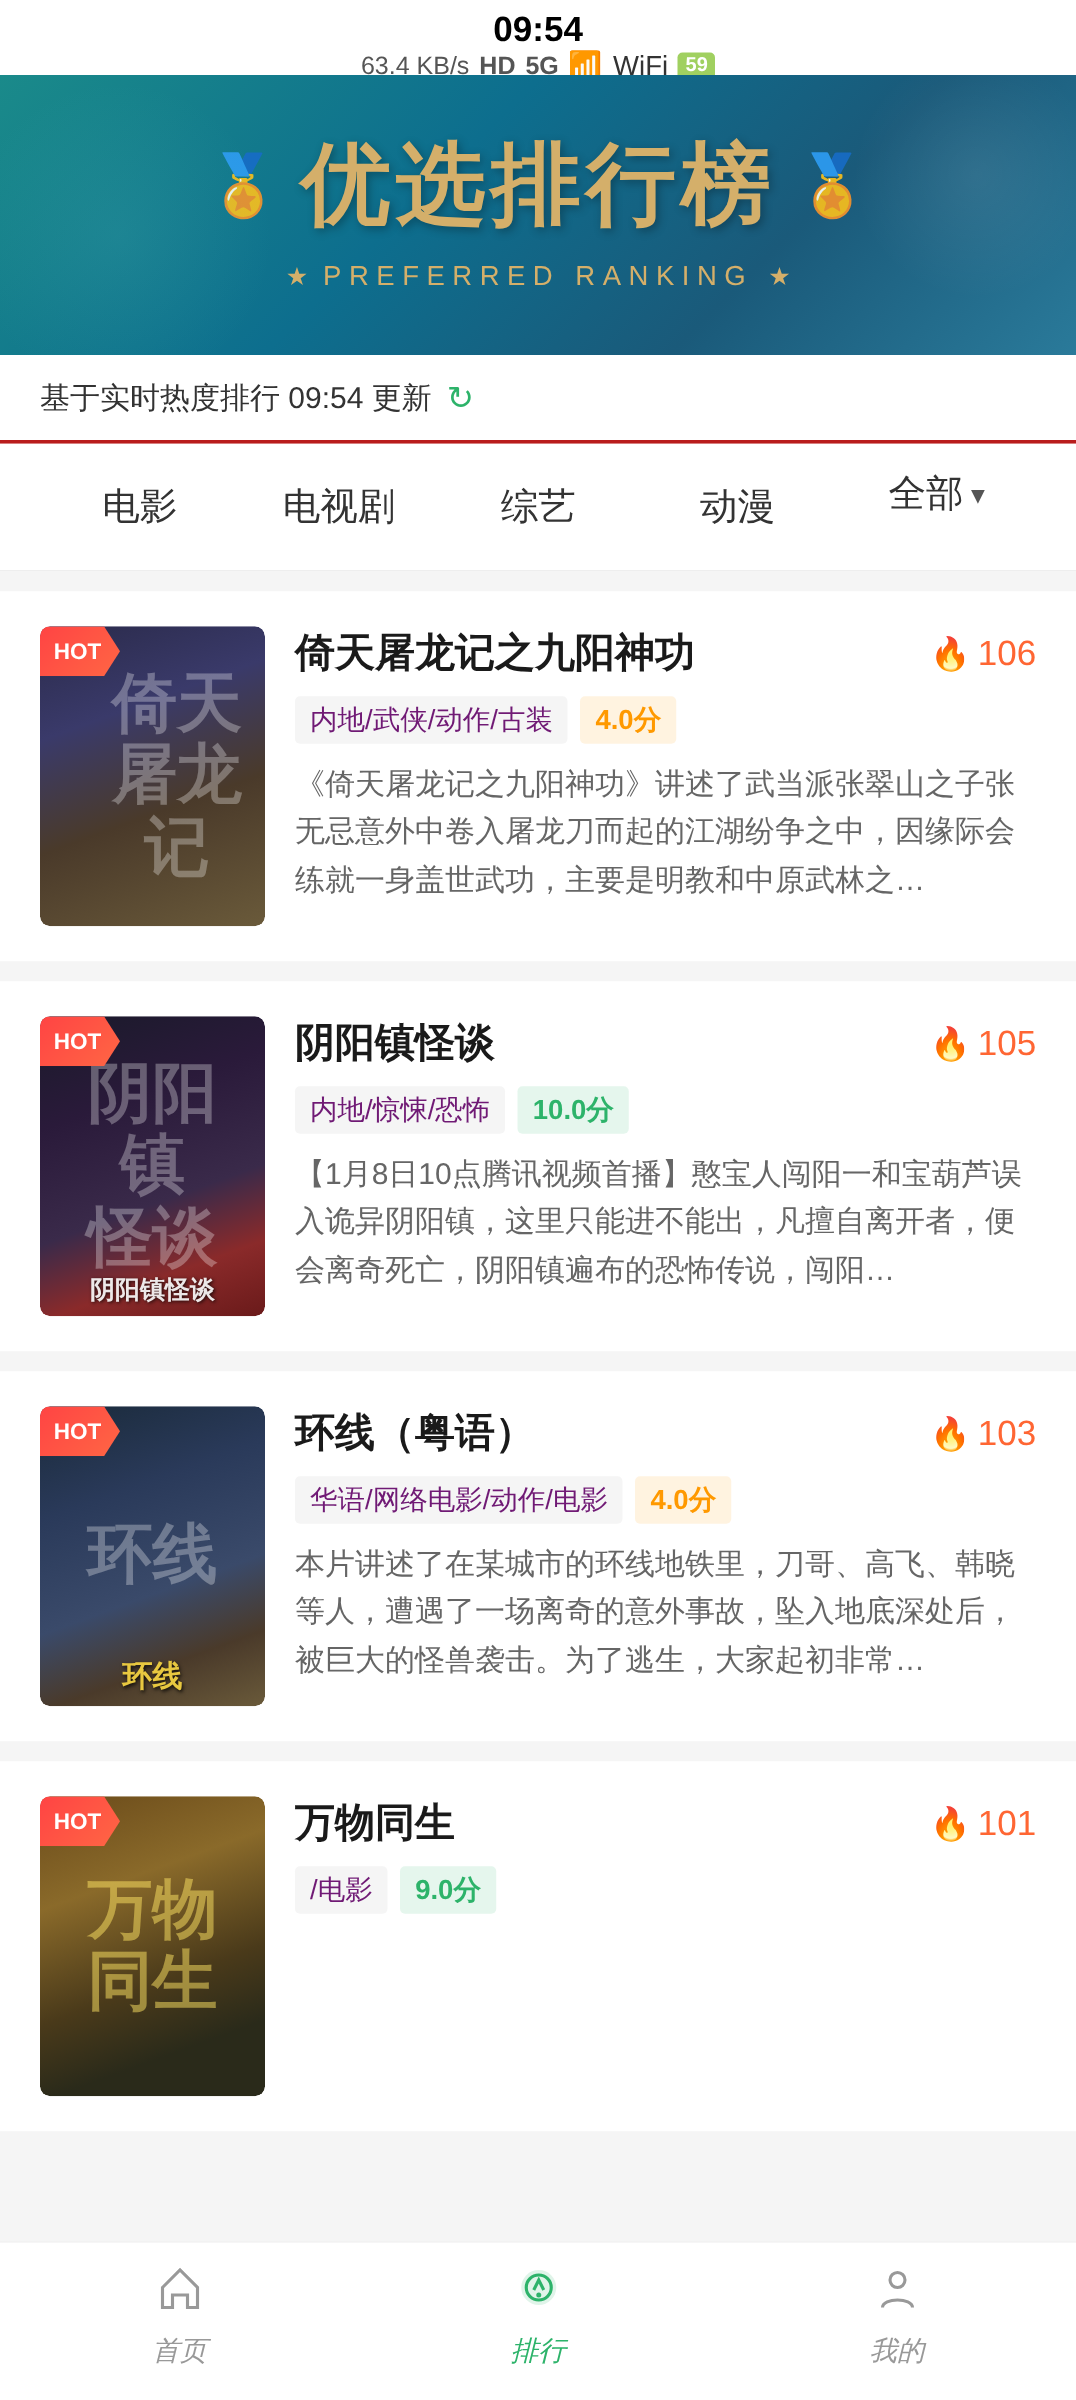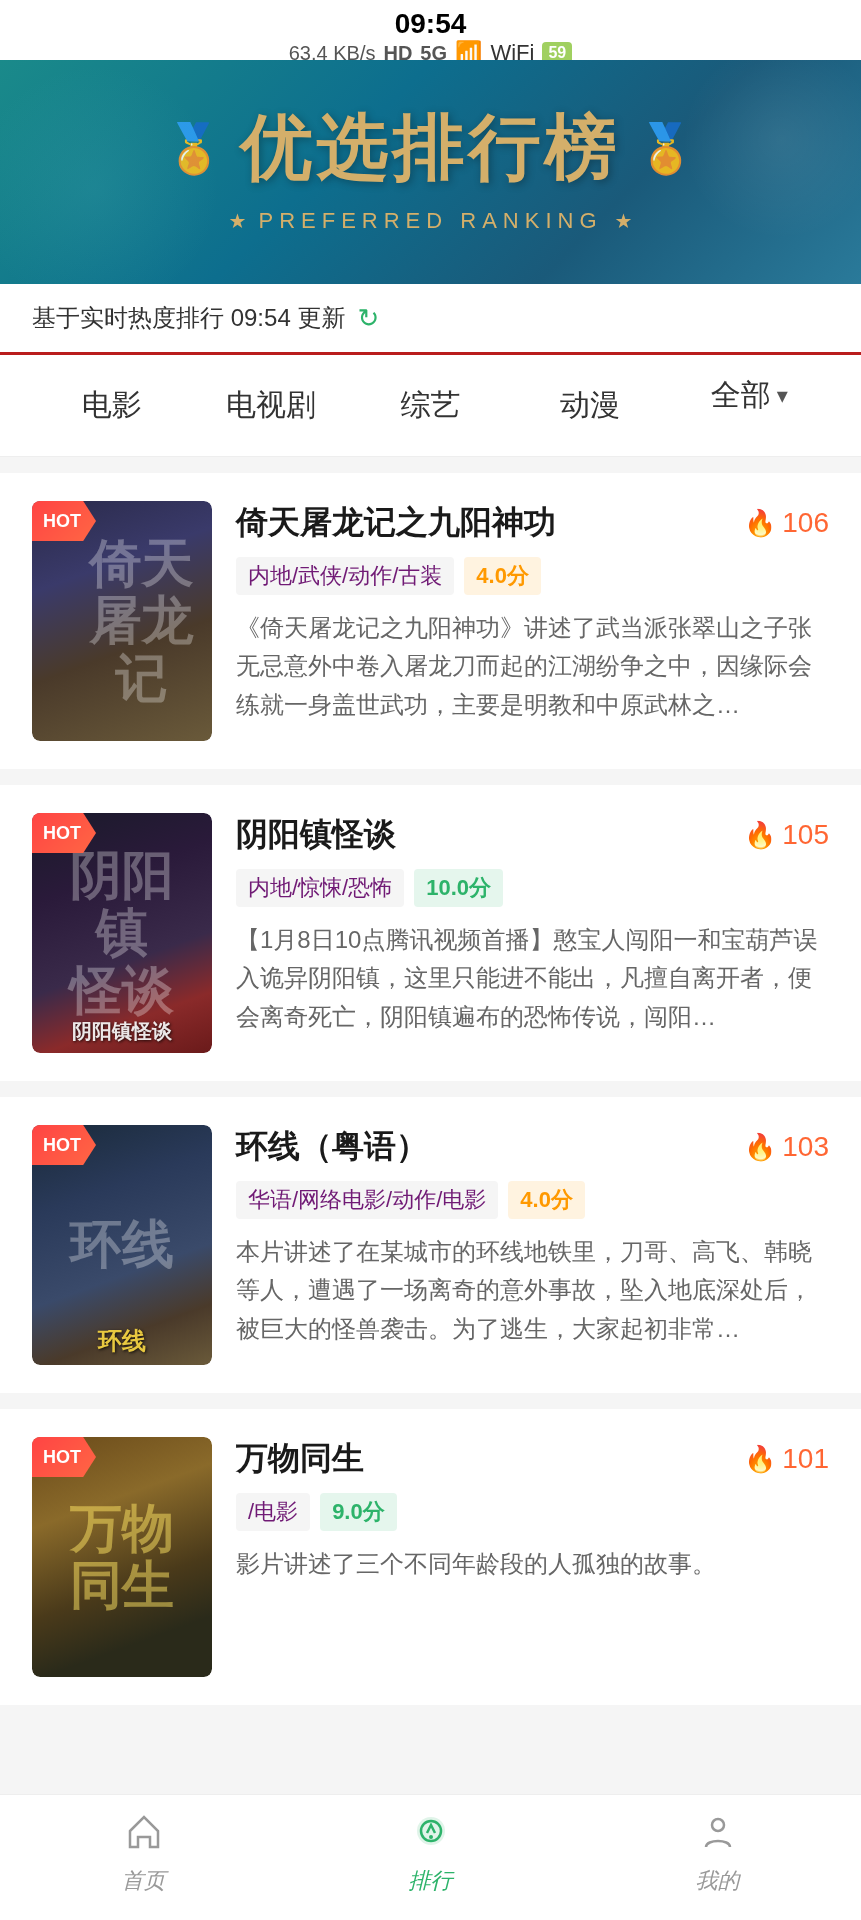--- a/index.html
+++ b/index.html
@@ -474,21 +474,20 @@
         <span class="movie-title">万物同生</span>
         <span class="heat-score">
           <span class="fire-icon">🔥</span>
           <span>101</span>
         </span>
       </div>
       <div class="tags-row">
         <span class="tag">/电影</span>
         <span class="score-badge score-badge-green">9.0分</span>
       </div>
-      <div class="movie-desc">影片讲述了三个不同年龄段的人孤独的故事。</div>
     </div>
   </div>
 
 </div>
 
 <div class="bottom-pad"></div>
 
 <div class="bottom-nav">
   <div class="nav-item">
     <span class="nav-icon">

